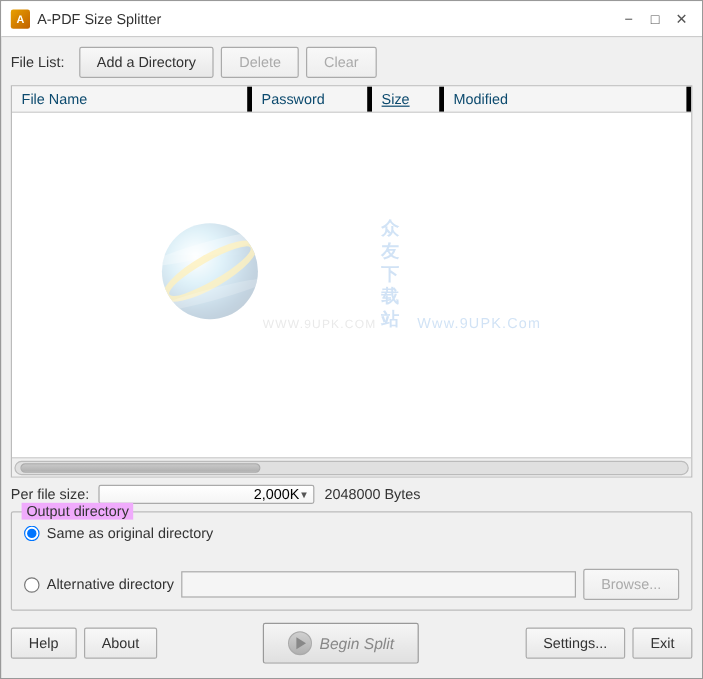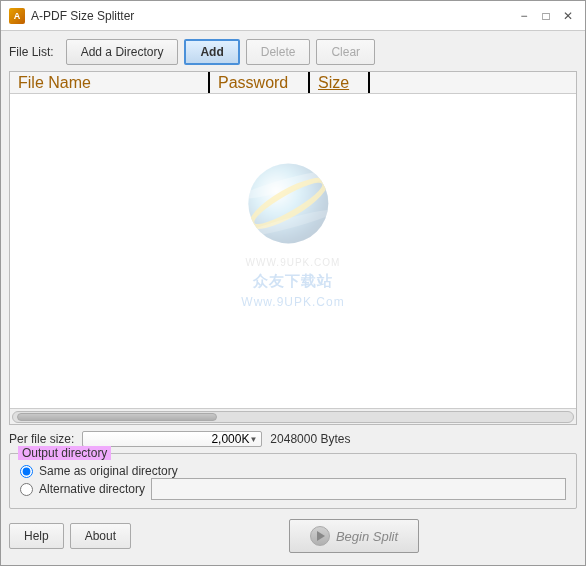--- a/index.html
+++ b/index.html
@@ -116,23 +116,23 @@
     }
     .table-header {
       display: flex;
       background: #f5f5f5;
       border-bottom: 1px solid #ccc;
       height: 22px;
       align-items: center;
     }
     .table-header-cell {
       padding: 0 8px;
-      font-size: 16px;
-      color: #a16207;
-      border-right: 2px solid #000000;
+      font-size: 12px;
+      color: #0c4a6e;
+      border-right: 4px solid #000000;
       height: 100%;
       display: flex;
       align-items: center;
     }
     .col-filename { width: 200px; }
     .col-password { width: 100px; }
     .col-size { width: 60px; text-decoration: underline; }
     .col-modified { flex: 1; }
 
     .table-body {
@@ -140,22 +140,22 @@
       overflow: auto;
       position: relative;
     }
     .watermark {
       position: absolute;
       top: 50%;
       left: 50%;
       transform: translate(-50%, -60%);
       opacity: 0.25;
       display: flex;
-      flex-direction: column;
-      align-items: center;
+      flex-direction: row;
+      align-items: flex-end;
       gap: 4px;
       pointer-events: none;
     }
     .watermark-globe {
       width: 80px;
       height: 80px;
       border-radius: 50%;
       background: radial-gradient(circle at 35% 35%, #ffffff, #87ceeb 30%, #1a6eb0 70%, #0a3d7a);
       position: relative;
       overflow: hidden;
@@ -254,21 +254,21 @@
       left: 8px;
       background: #f0abfc;
       padding: 0 4px;
       font-size: 12px;
       color: #333;
     }
     .radio-row {
       display: flex;
       align-items: center;
       gap: 6px;
-      margin-bottom: 0;
+      margin-bottom: 23px;
       margin-top: 4px;
     }
     .radio-row2 {
       display: flex;
       align-items: center;
       gap: 6px;
     }
     input[type="radio"] { margin: 0; cursor: pointer; }
     .radio-label { font-size: 12px; color: #333; cursor: pointer; }
     .alt-dir-input {
@@ -340,30 +340,30 @@
       <button class="title-btn">□</button>
       <button class="title-btn close">✕</button>
     </div>
   </div>
 
   <div class="content">
 
     <div class="toolbar">
       <span class="file-list-label">File List:</span>
       <button class="btn">Add a Directory</button>
-      <button class="btn primary">Add</button>
       <button class="btn disabled">Delete</button>
       <button class="btn disabled">Clear</button>
     </div>
 
     <div class="file-table-container">
       <div class="table-header">
         <div class="table-header-cell col-filename">File Name</div>
         <div class="table-header-cell col-password">Password</div>
         <div class="table-header-cell col-size">Size</div>
+        <div class="table-header-cell col-modified">Modified</div>
       </div>
       <div class="table-body">
 
         <div class="watermark">
           <div style="position:relative; width:90px; height:90px;">
             <div class="watermark-globe">
               <div class="watermark-ring"></div>
             </div>
           </div>
           <div style="font-size:10px;color:#aaa;letter-spacing:1px;">
@@ -393,31 +393,36 @@
     <div class="output-dir-group">
       <span class="output-dir-legend">Output directory</span>
       <div class="radio-row">
         <input type="radio" name="output_dir" id="same_dir" checked="" style="">
         <label class="radio-label" for="same_dir">Same as original directory</label>
       </div>
       <div class="radio-row2">
         <input type="radio" name="output_dir" id="alt_dir" style="">
         <label class="radio-label" for="alt_dir">Alternative directory</label>
         <input type="text" class="alt-dir-input" value="" style="">
+        <button class="btn disabled">Browse...</button>
       </div>
     </div>
 
     <div class="bottom-bar">
       <div class="bottom-left">
         <button class="btn">Help</button>
         <button class="btn">About</button>
       </div>
       <div class="bottom-center">
         <button class="begin-split-btn">
           <div class="play-icon">
             <div class="play-triangle"></div>
           </div>
           <span class="begin-split-text">Begin Split</span>
         </button>
       </div>
+      <div class="bottom-right">
+        <button class="btn">Settings...</button>
+        <button class="btn">Exit</button>
+      </div>
     </div>
   </div>
 </div>
 
 </body></html>

